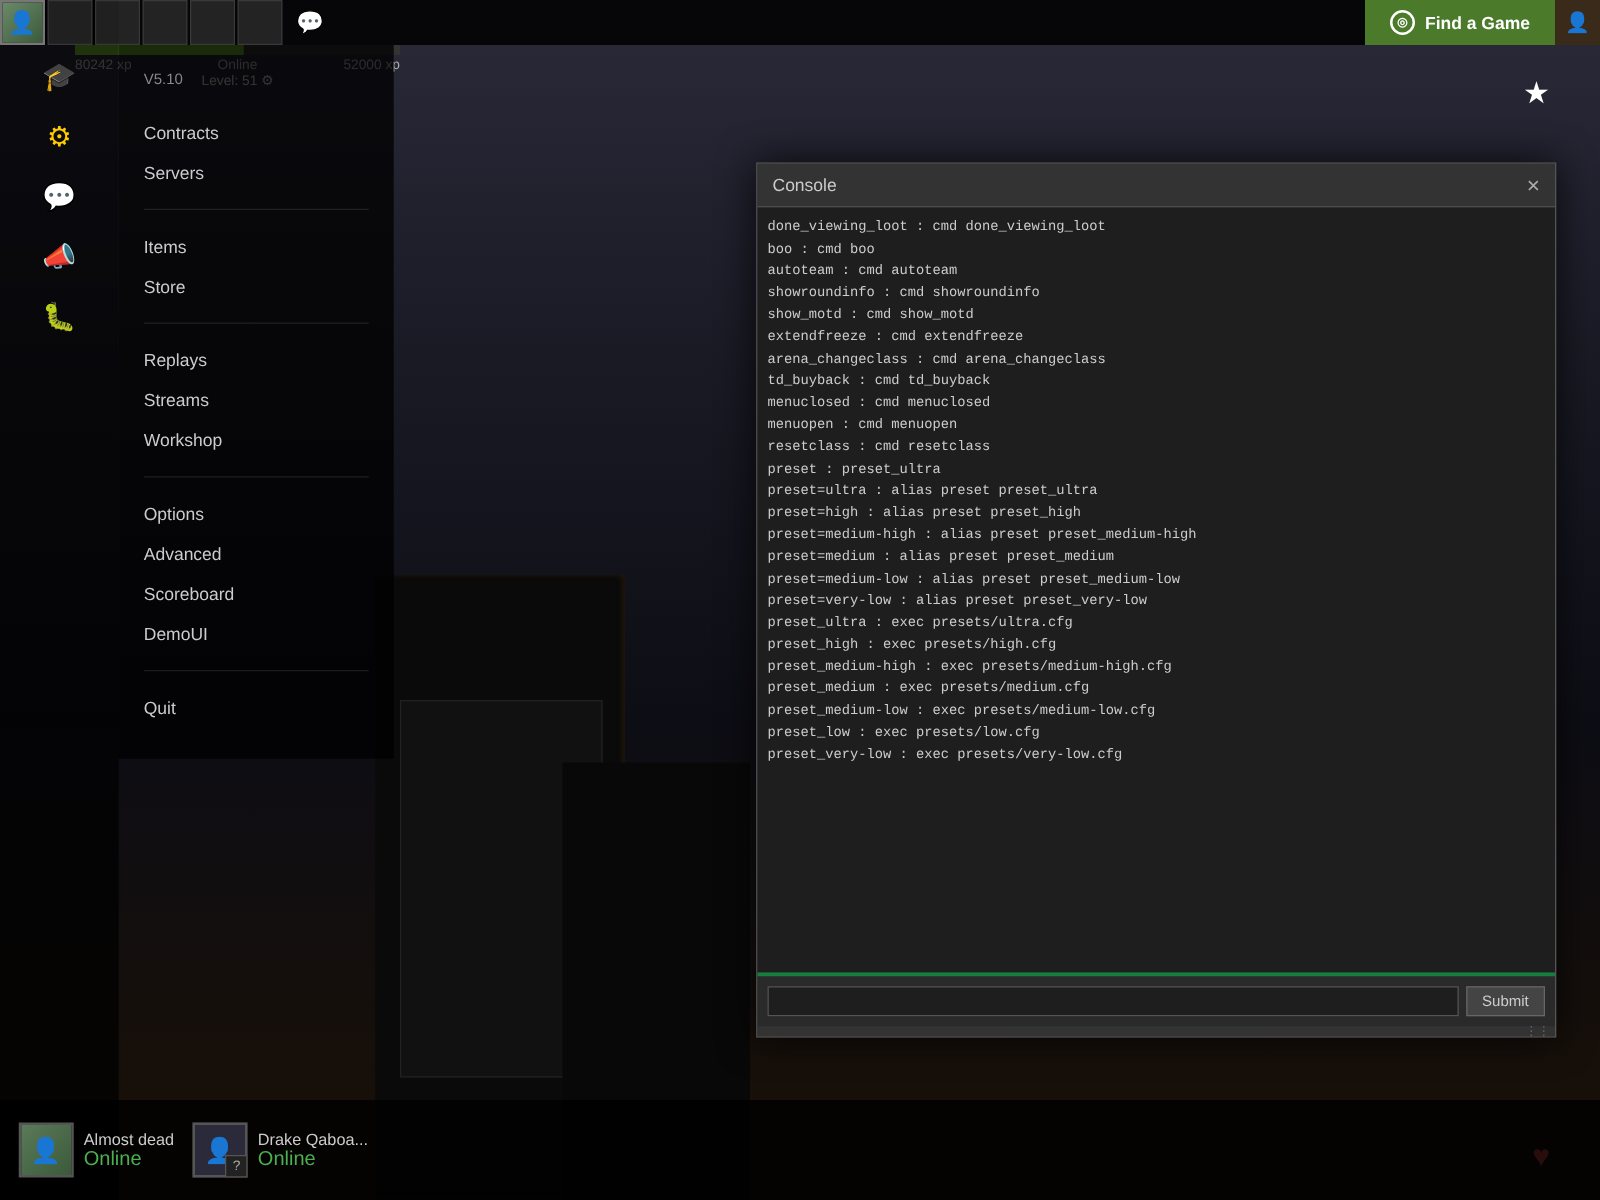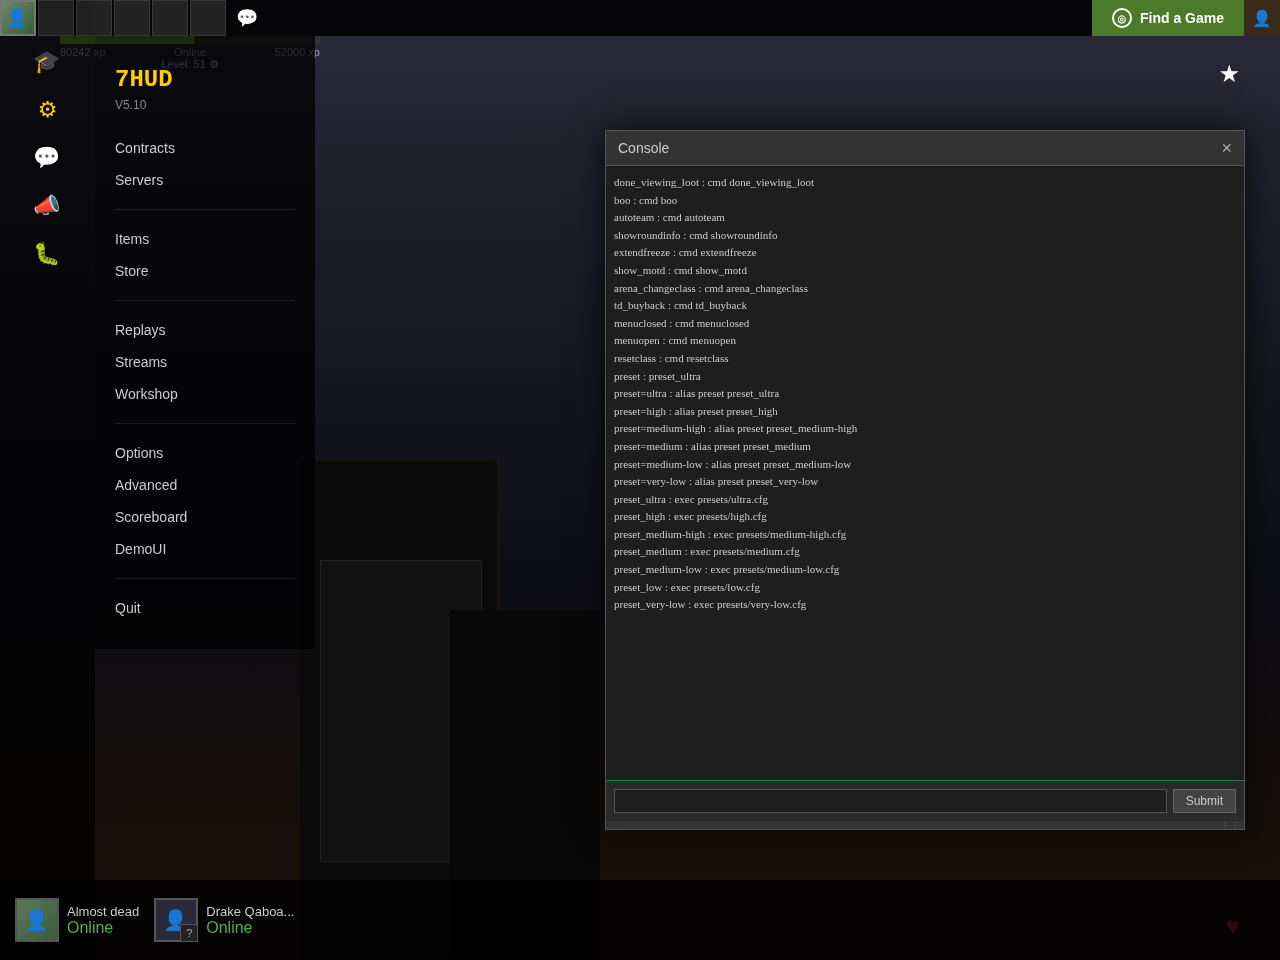--- a/index.html
+++ b/index.html
@@ -375,21 +375,21 @@
       font-size: 18px;
       line-height: 1;
       background: none;
       border: none;
     }
 
     .console-output {
       flex: 1;
       overflow-y: scroll;
       padding: 8px;
-      font-family: Liberation Serif, serif;
+      font-family: Liberation Mono, monospace;
       font-size: 11px;
       color: #cccccc;
       background: #1e1e1e;
       line-height: 1.6;
     }
 
     .console-output::-webkit-scrollbar {
       width: 12px;
     }
     .console-output::-webkit-scrollbar-track {
@@ -402,21 +402,21 @@
     .console-line {
       white-space: pre-wrap;
       word-break: break-all;
     }
 
     .console-input-row {
       display: flex;
       padding: 8px;
       gap: 6px;
       background: #2a2a2a;
-      border-top: 1px solid #15803d;
+      border-top: 3px solid #15803d;
     }
 
     .console-input {
       flex: 1;
       background: #1e1e1e;
       border: 1px solid #555;
       color: #cccccc;
       padding: 4px 8px;
       font-family: 'Courier New', monospace;
       font-size: 12px;
@@ -494,21 +494,20 @@
 
 <div class="sidebar">
   <div class="sidebar-icon">🎓</div>
   <div class="sidebar-icon">⚙</div>
   <div class="sidebar-icon">💬</div>
   <div class="sidebar-icon">📣</div>
   <div class="sidebar-icon">🐛</div>
 </div>
 
 <div class="main-menu">
-  <div class="menu-logo">7HUD</div>
   <div class="menu-version">V5.10</div>
 
   <div class="menu-section">
     <a class="menu-item">Contracts</a>
     <a class="menu-item">Servers</a>
   </div>
   <div class="menu-divider"></div>
   <div class="menu-section">
     <a class="menu-item">Items</a>
     <a class="menu-item">Store</a>
@@ -535,22 +534,22 @@
 <div class="console-overlay">
   <div class="console-header">
     <span class="console-title">Console</span>
     <button class="console-close">×</button>
   </div>
   <div class="console-output" id="console-output">
   <div class="console-line">done_viewing_loot : cmd done_viewing_loot</div>
       <div class="console-line">boo : cmd boo</div>
       <div class="console-line">autoteam : cmd autoteam</div>
       <div class="console-line">showroundinfo : cmd showroundinfo</div>
+      <div class="console-line">show_motd : cmd show_motd</div>
       <div class="console-line">extendfreeze : cmd extendfreeze</div>
-      <div class="console-line">show_motd : cmd show_motd</div>
       <div class="console-line">arena_changeclass : cmd arena_changeclass</div>
       <div class="console-line">td_buyback : cmd td_buyback</div>
       <div class="console-line">menuclosed : cmd menuclosed</div>
       <div class="console-line">menuopen : cmd menuopen</div>
       <div class="console-line">resetclass : cmd resetclass</div>
       <div class="console-line">preset : preset_ultra</div>
       <div class="console-line">preset=ultra : alias preset preset_ultra</div>
       <div class="console-line">preset=high : alias preset preset_high</div>
       <div class="console-line">preset=medium-high : alias preset preset_medium-high</div>
       <div class="console-line">preset=medium : alias preset preset_medium</div>

